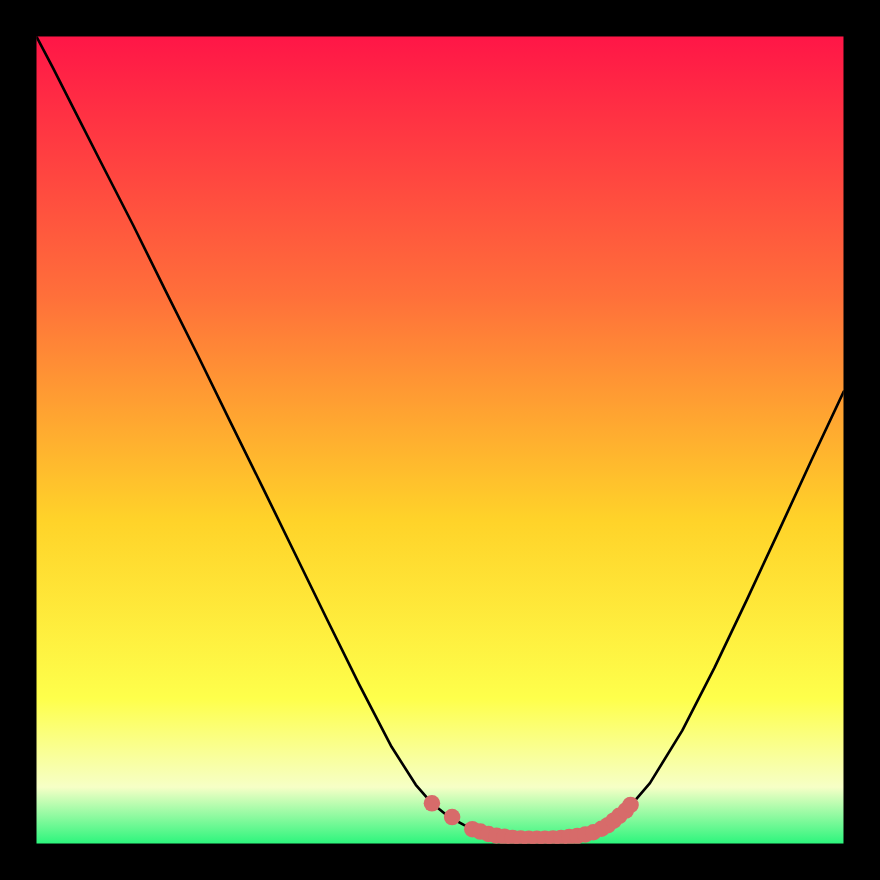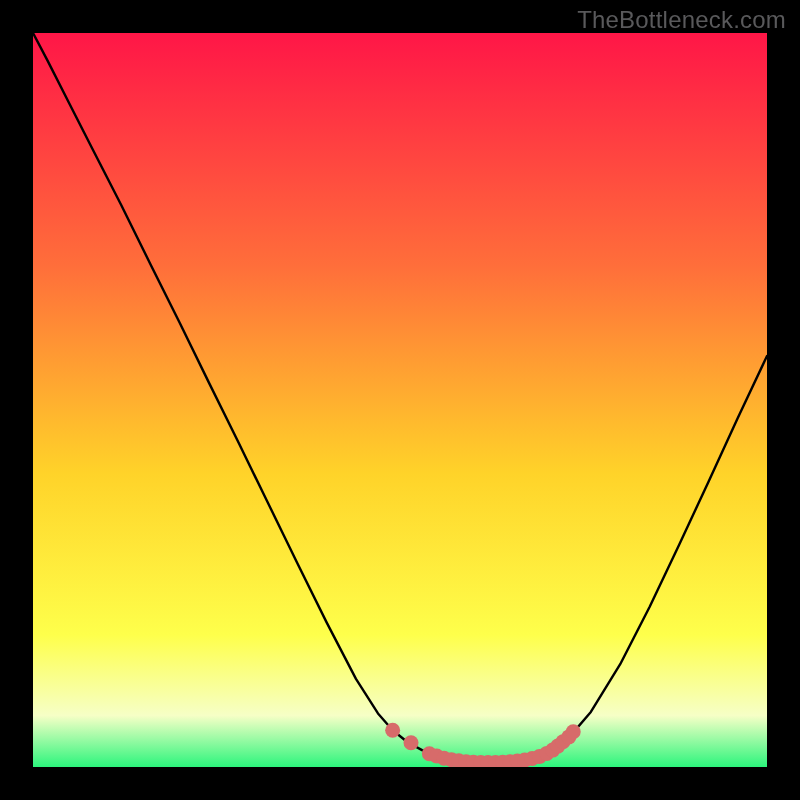--- a/index.html
+++ b/index.html
@@ -5,21 +5,20 @@
   html,body{margin:0;padding:0;width:800px;height:800px;background:#000;overflow:hidden;font-family:Arial,Helvetica,sans-serif}
   .stage{position:absolute;left:0;top:0;width:800px;height:800px;background:#000}
   .watermark{position:absolute;top:6px;right:14px;color:#59595b;font-size:24px;font-weight:400;letter-spacing:.2px}
   .plot-wrap{position:absolute;left:33px;top:33px;width:734px;height:734px;background:#000}
   .plot-svg{position:absolute;left:0;top:0;width:734px;height:734px;display:block}
 </style>
 </head>
 <body>
 
 <div class="stage">
-  <div class="watermark">TheBottleneck.com</div>
   <div class="plot-wrap">
     <svg class="plot-svg" viewBox="0 0 734 734" preserveAspectRatio="none">
       <defs>
         <linearGradient id="bgGrad" x1="0" y1="0" x2="0" y2="1">
           <stop id="g0" offset="0" stop-color="#ff1647"></stop>
           <stop id="g1" offset="0.32" stop-color="#ff6f3a"></stop>
           <stop id="g2" offset="0.60" stop-color="#ffd329"></stop>
           <stop id="g3" offset="0.82" stop-color="#feff4b"></stop>
           <stop id="g4" offset="0.93" stop-color="#f6ffc6"></stop>
           <stop id="g5" offset="1" stop-color="#2cf57c"></stop>

